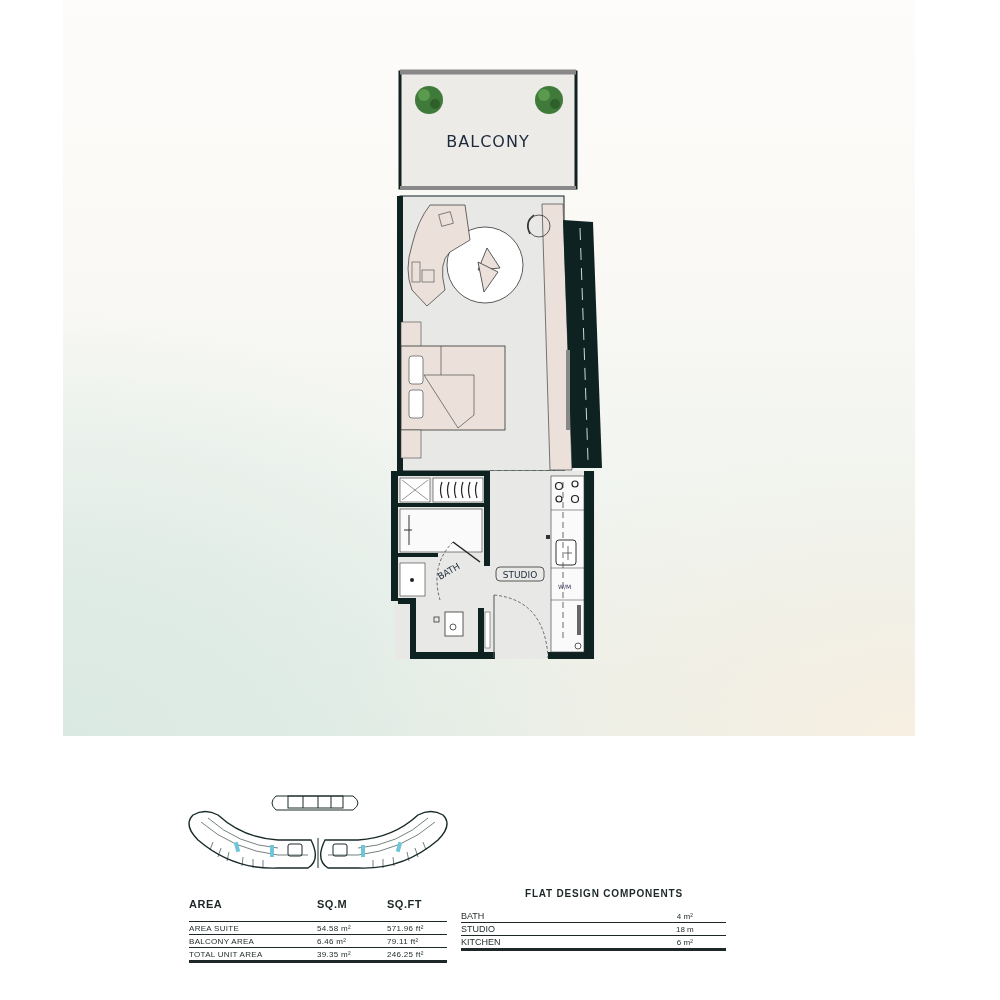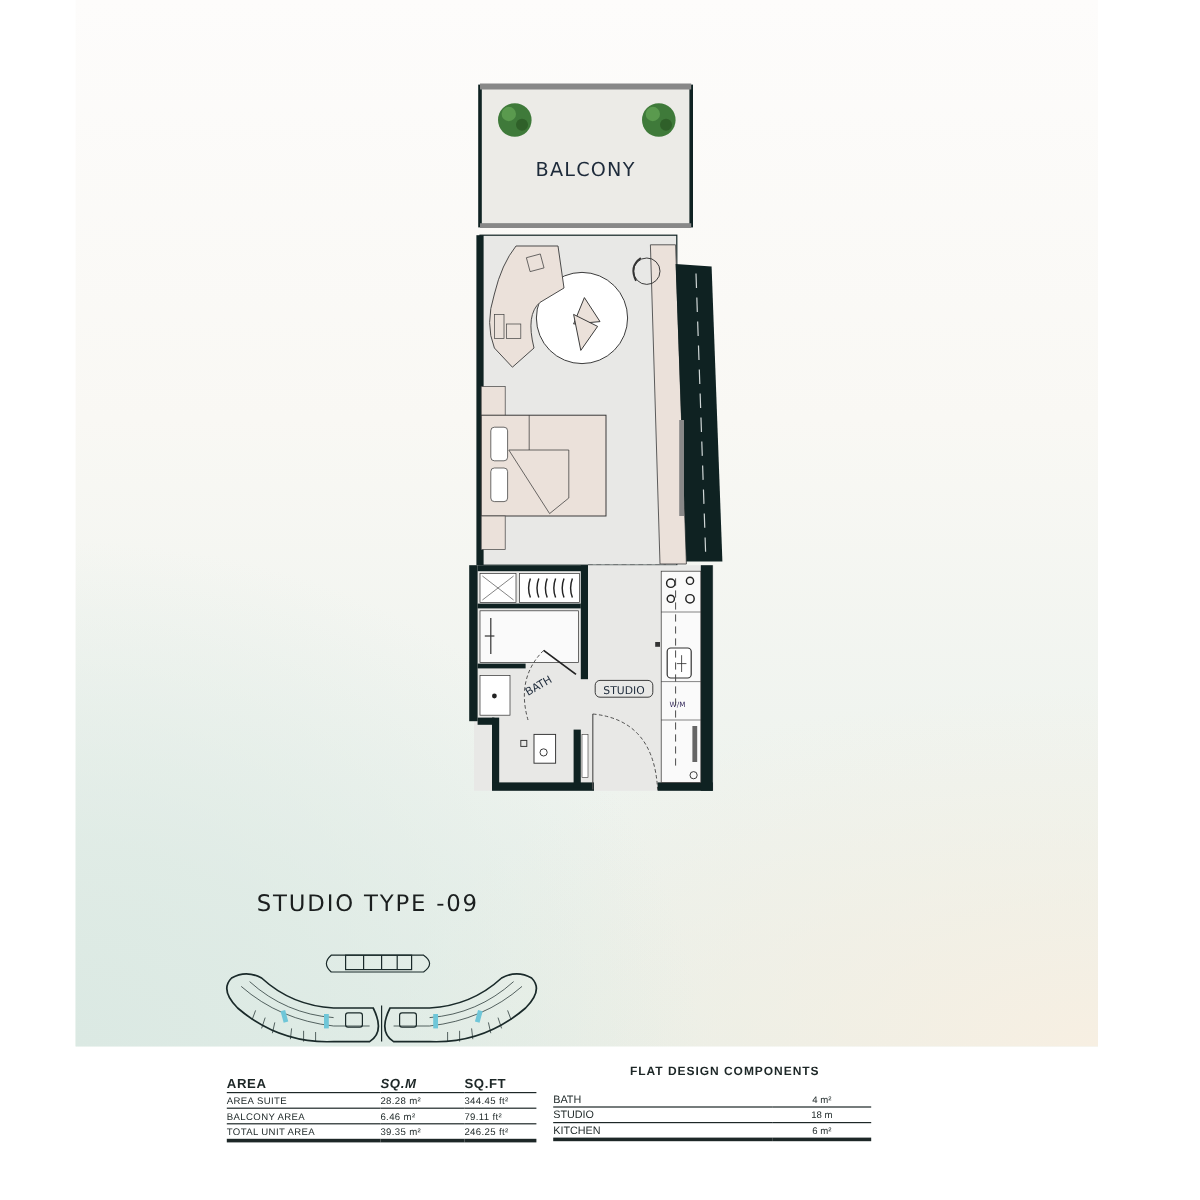--- a/index.html
+++ b/index.html
@@ -1,36 +1,36 @@
 <!DOCTYPE html>
 <html><head>
 <meta charset="utf-8">
 <style>
   html, body { margin:0; padding:0; background:#ffffff; }
   body { width:1000px; height:1000px; position:relative; overflow:hidden; font-family:"DejaVu Sans", sans-serif; }
   .page {
-    position:absolute; left:63px; top:0; width:852px; height:872px;
+    position:absolute; left:63px; top:0; width:852px; height:736px;
     background:
       radial-gradient(ellipse 520px 420px at 0% 100%, #dbe9e3 0%, rgba(219,233,227,0.7) 40%, rgba(255,255,255,0) 100%),
       radial-gradient(ellipse 600px 300px at 100% 100%, #f7efe2 0%, rgba(247,239,226,0) 100%),
       linear-gradient(180deg, #fdfcfb 0%, #f9f8f4 40%, #eef3ee 75%, #e6efe9 100%);
   }
   .plan { position:absolute; left:0; top:0; }
   .title {
     position:absolute; left:151px; top:742px; font-size:19px; letter-spacing:1.5px;
     color:#1b1f1f; font-family:"DejaVu Sans", sans-serif; font-weight:normal;
   }
   .keyplan { position:absolute; left:120px; top:790px; }
   table { border-collapse:collapse; font-family:"Liberation Sans", sans-serif; color:#1d2727; }
   .area-table { position:absolute; left:126px; top:898px; width:258px; }
-  .area-table th { font-size:11px; font-weight:bold; text-align:left; padding:0 0 0 0; letter-spacing:0.5px; }
+  .area-table th { font-size:11px; font-weight:bold; text-align:left; padding:0 0 11px 0; letter-spacing:0.5px; }
   .area-table td { font-size:8px; padding:2px 0 1px 0; border-top:1.5px solid #1d2727; letter-spacing:0.3px;margin-left:22px; }
   .area-table tr:last-child td { border-bottom:3px solid #1d2727; }
   .area-table .c1 { width:128px; }
-  .area-table .c2 { width:70px;font-style:italic; }
+  .area-table .c2 { width:70px; }
   .comp-title { position:absolute; left:462px; top:888px; font-size:10px; font-weight:bold; letter-spacing:0.8px; color:#1d2727; font-family:"Liberation Sans", sans-serif; }
   .comp-table { position:absolute; left:398px; top:910px; width:265px; }
   .comp-table td { font-size:9px; padding:1px 0 1px 0; border-bottom:1.5px solid #1d2727; }
   .comp-table tr:last-child td { border-bottom:3px solid #1d2727; }
   .comp-table td.v { text-align:center; font-size:8px; }
   .room-label { font-family:"DejaVu Sans", sans-serif; fill:#1d2a3a; }
 </style>
 </head>
 <body>
 
@@ -155,21 +155,20 @@
       <rect x="546" y="535" width="4" height="4" fill="#333"></rect>
       <line x1="551" y1="568" x2="584" y2="568" stroke="#333" stroke-width="0.5"></line>
       <text x="558" y="589" font-size="6" fill="#3a3060" font-family="DejaVu Sans, sans-serif">W/M</text>
       <line x1="551" y1="600" x2="584" y2="600" stroke="#333" stroke-width="0.5"></line>
       <line x1="563" y1="482" x2="563" y2="640" stroke="#444" stroke-width="0.8" stroke-dasharray="6,4"></line>
       <rect x="577" y="605" width="4" height="30" fill="#666"></rect>
       <circle cx="578" cy="646" r="3" fill="none" stroke="#333" stroke-width="0.8"></circle>
     </g>
   </svg>
 
-  <div class="title">STUDIO TYPE -09</div>
 
   <svg class="keyplan" width="270" height="90" viewBox="120 790 270 90">
     <g fill="none" stroke="#1a2a2a" stroke-width="1">
 
       <path d="M213,796 Q205,803 213,810 L290,810 Q300,803 290,796 Z"></path>
       <rect x="225" y="796" width="55" height="12"></rect>
       <line x1="240" y1="796" x2="240" y2="808"></line>
         <line x1="255" y1="796" x2="255" y2="808"></line>
         <line x1="268" y1="796" x2="268" y2="808"></line>
 
@@ -212,22 +211,22 @@
     <thead>
       <tr>
         <th class="c1">AREA</th>
         <th class="c2">SQ.M</th>
         <th>SQ.FT</th>
       </tr>
     </thead>
     <tbody>
       <tr>
         <td>AREA SUITE</td>
-        <td>28.28 m²</td>
-        <td>344.45 ft²</td>
+        <td>54.58 m²</td>
+        <td>571.96 ft²</td>
       </tr>
       <tr>
         <td>BALCONY AREA</td>
         <td>6.46 m²</td>
         <td>79.11 ft²</td>
       </tr>
       <tr>
         <td>TOTAL UNIT AREA</td>
         <td>39.35 m²</td>
         <td>246.25 ft²</td>

